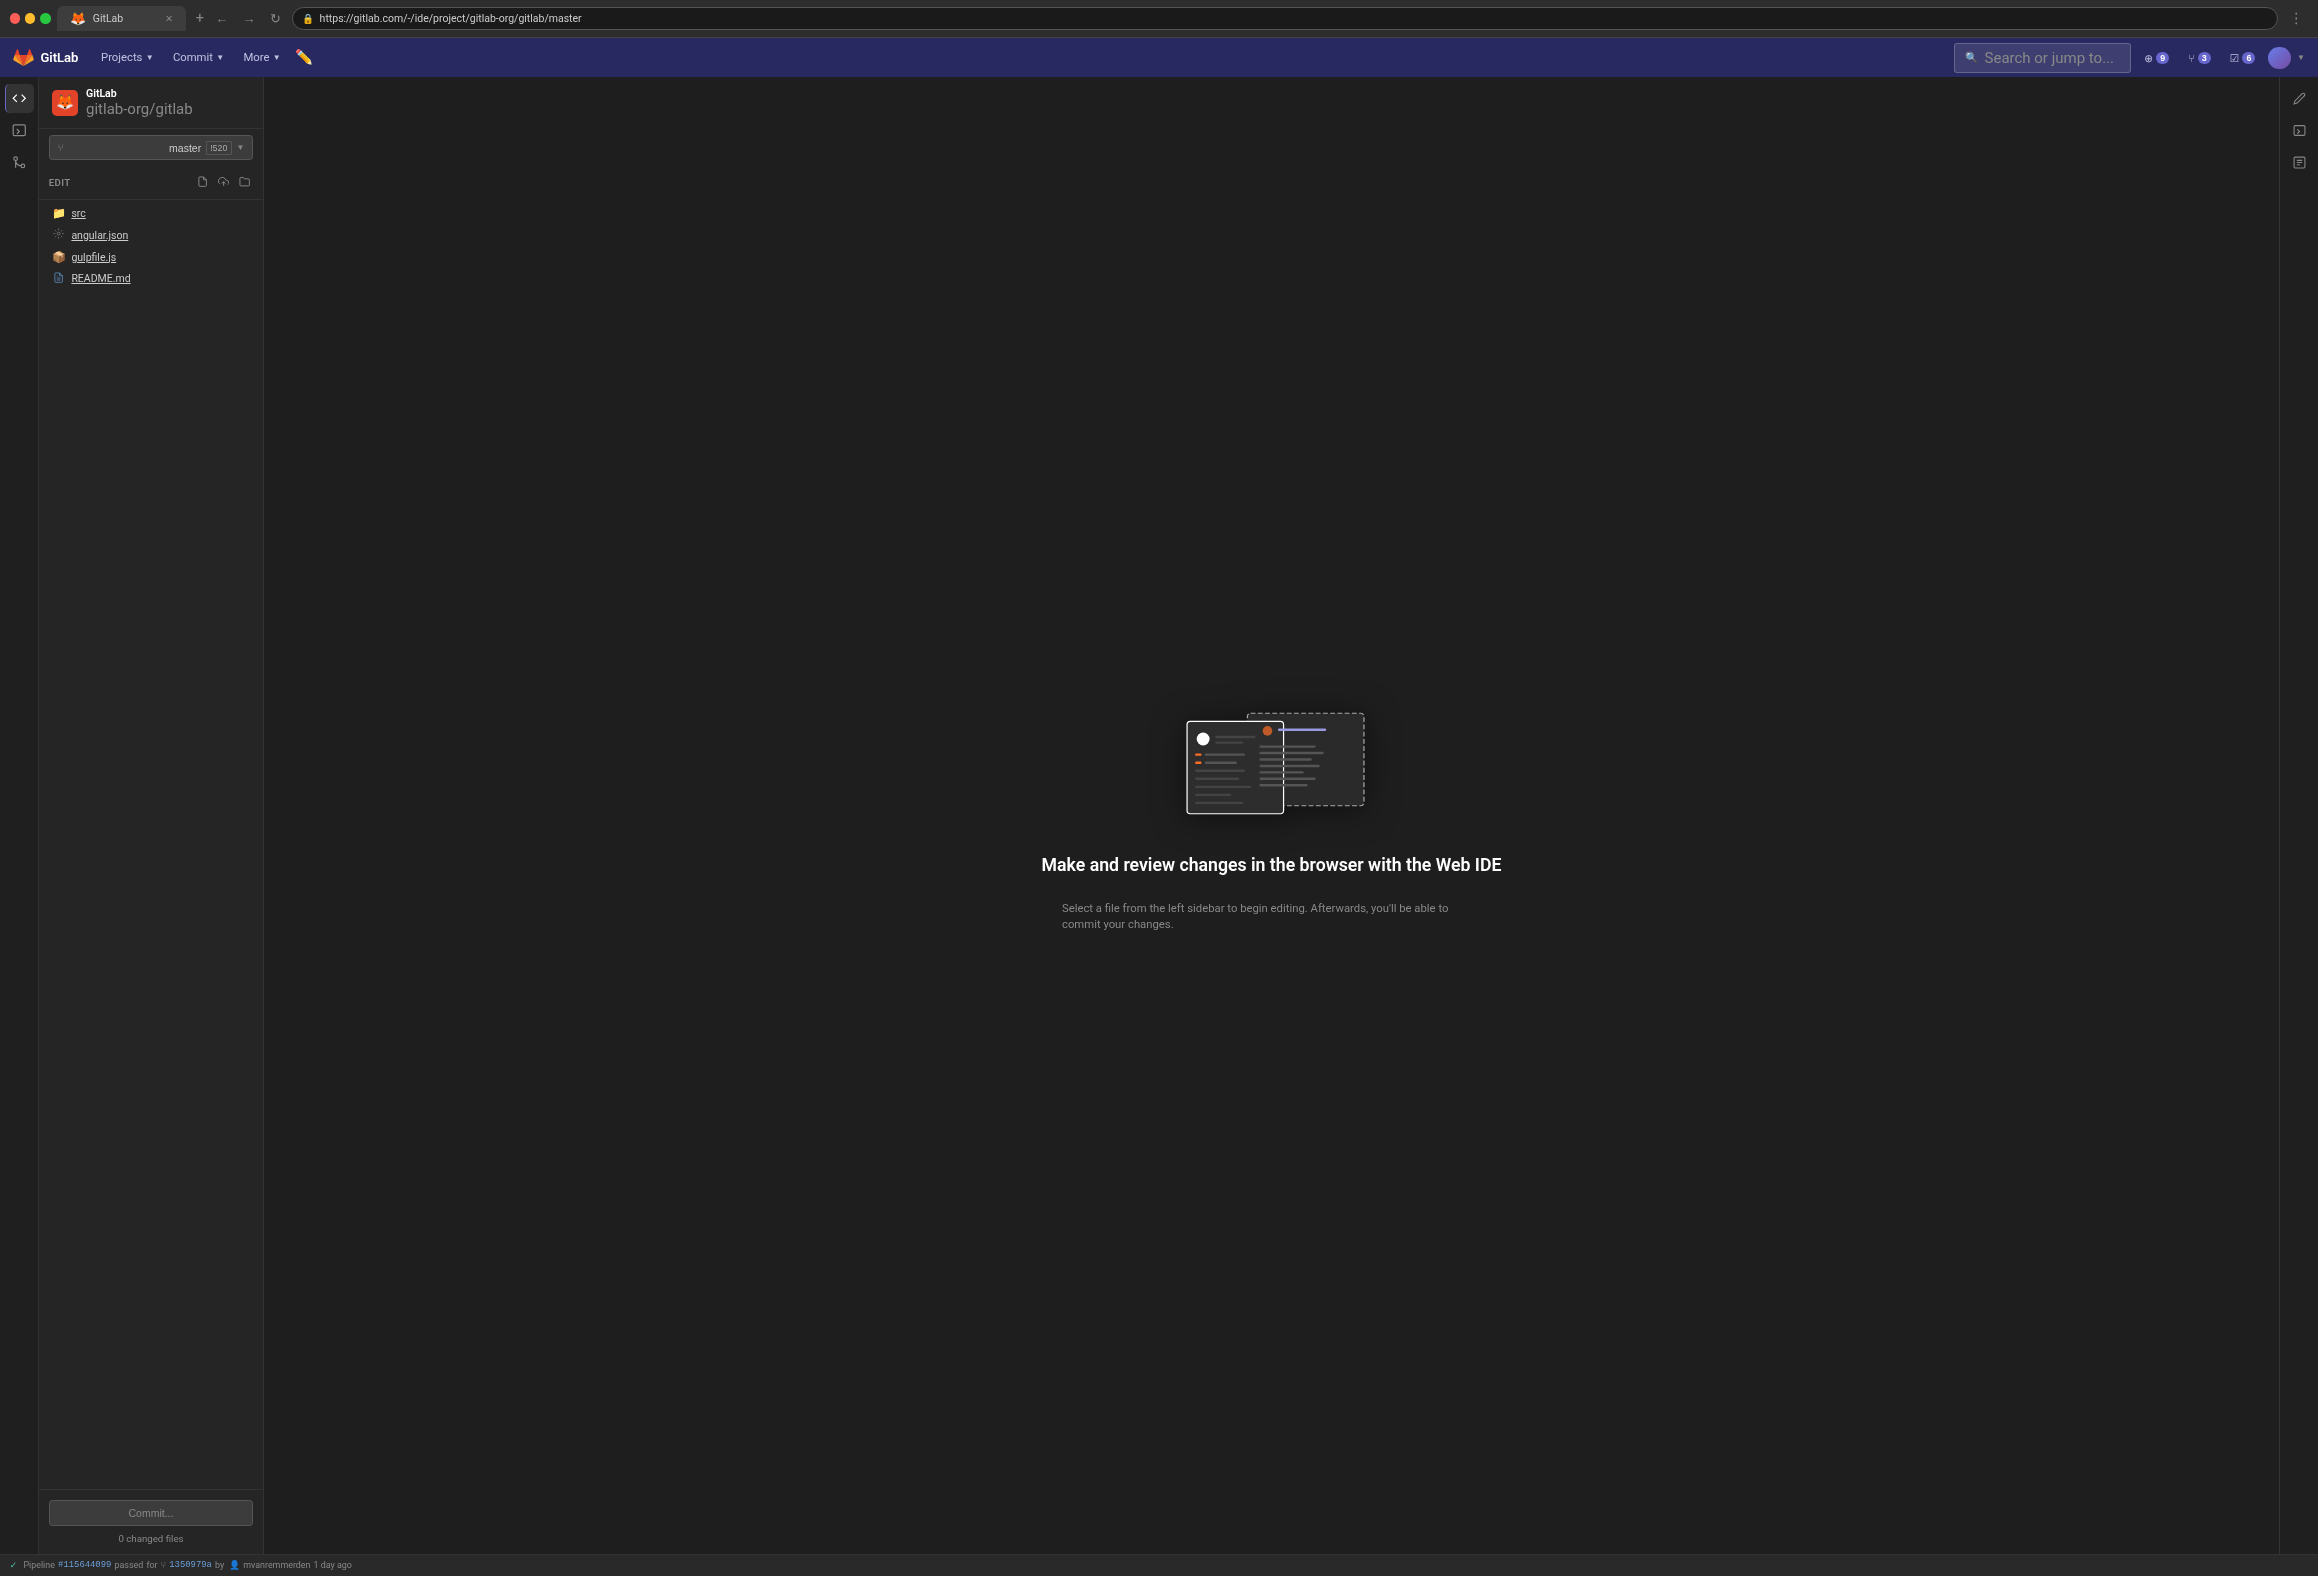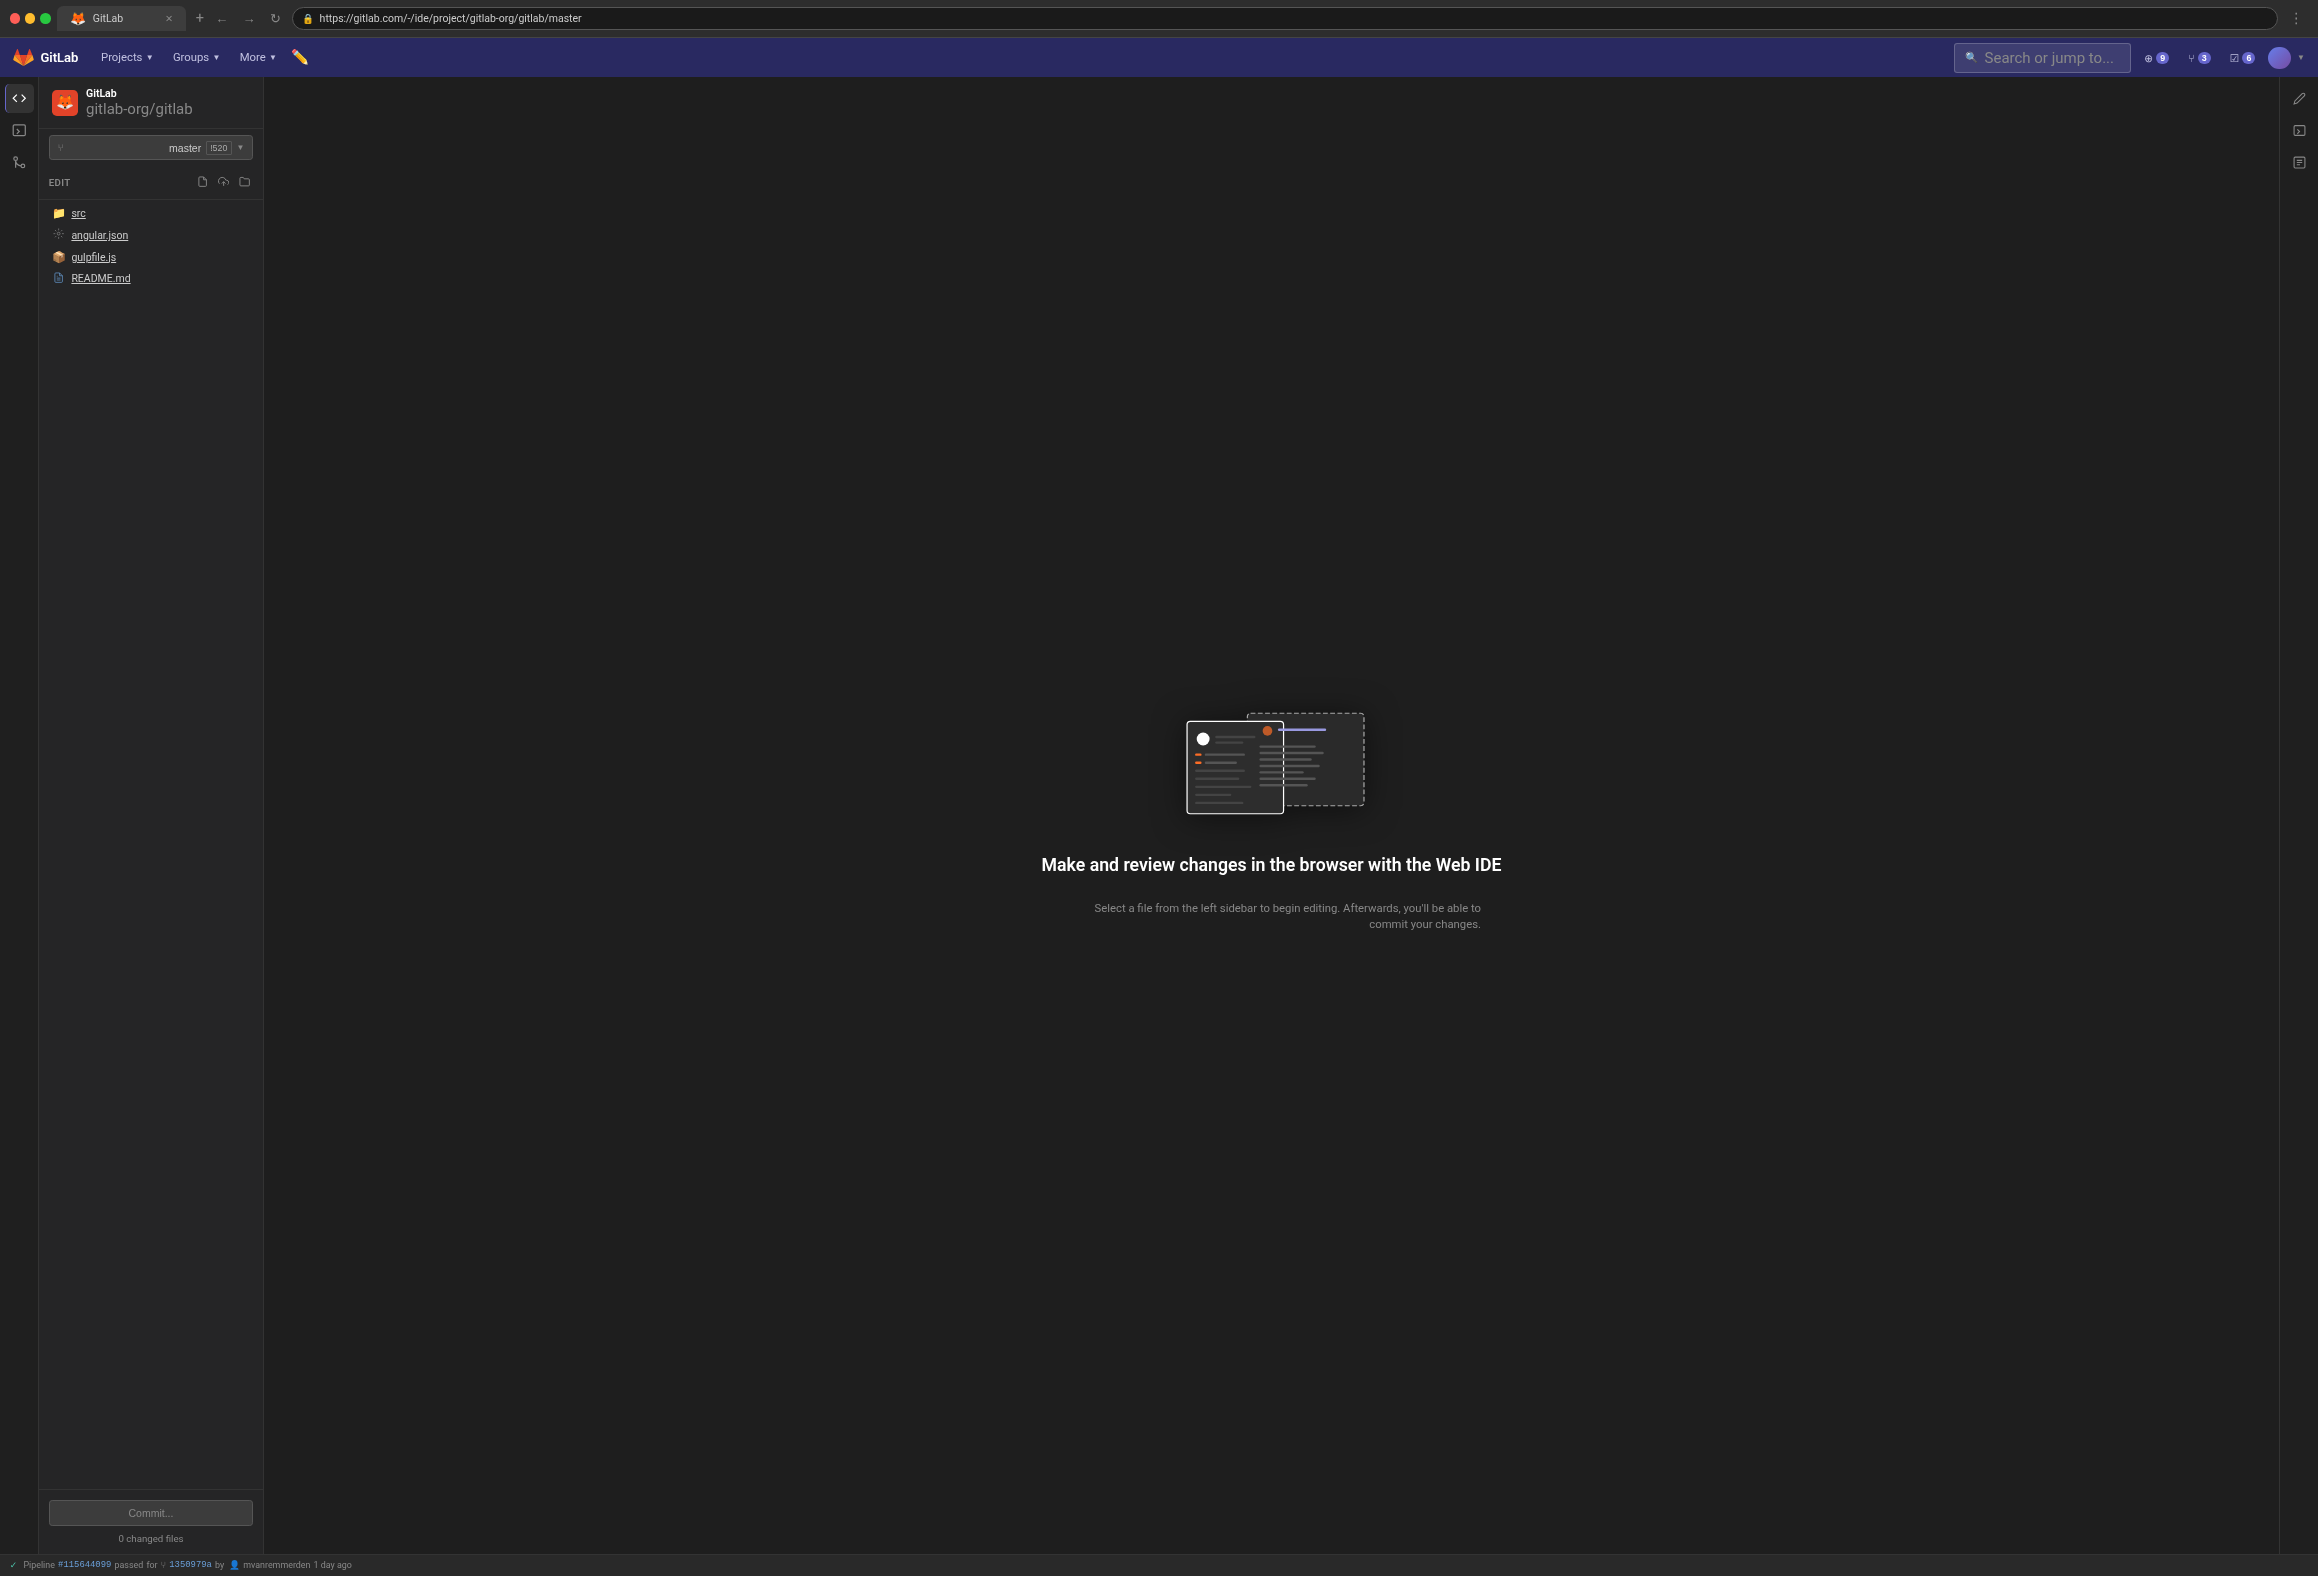--- a/index.html
+++ b/index.html
@@ -76,21 +76,21 @@
 
     
     .file-panel-bottom { padding: 9.7px; border-top: 0.8px solid #333; }
     .commit-btn { width: 100%; background: #3c3c3c; border: 0.8px solid #555; border-radius: 3.2px; padding: 6.4px; color: #888; font-size: 10.5px; cursor: pointer; text-align: center; }
     .changed-files { text-align: center; color: #888; font-size: 9.7px; margin-top: 6.4px; }
 
     
     .editor-area { flex: 1; display: flex; flex-direction: column; align-items: center; justify-content: center; background: #1e1e1e; }
     .welcome-illustration { margin-bottom: 26px; }
     .welcome-title { color: #fff; font-size: 17.7px; font-weight: 600; margin-bottom: 26px; text-align: center; }
-    .welcome-subtitle { color: #888; font-size: 11.3px; text-align: right; max-width: 419px; line-height: 1.5; }
+    .welcome-subtitle { color: #888; font-size: 11.3px; text-align: left; max-width: 419px; line-height: 1.5; }
 
     
     .right-sidebar { width: 39px; background: #1f1f1f; border-left: 0.8px solid #333; display: flex; flex-direction: column; align-items: center; padding: 6.4px 0; gap: 3.2px; }
     .right-icon-btn { width: 29px; height: 29px; border-radius: 4.8px; display: flex; align-items: center; justify-content: center; cursor: pointer; color: #888; background: none; border: none; font-size: 13px; }
 
     
     .status-bar { background: #292929; border-top: 0.8px solid #333; padding: 3.2px 9.7px; display: flex; align-items: center; gap: 6.4px; font-size: 8.9px; color: #888; height: 22.5px; }
     .status-pipeline { display: flex; align-items: center; gap: 3.2px; }
     .status-link { color: #6a9fd8; cursor: pointer; text-decoration: none; font-family: Liberation Mono, monospace; }
     .status-check { color: #4ec9b0; }
@@ -141,21 +141,21 @@
       <path d="M24 8.7l1.7 5.3a1.1 1.1 0 01-.4 1.2L13 22.5 24 8.7z" fill="#fca326"></path>
       <path d="M24 8.7h-6.5l2.5-7.1a.55.55 0 011.04 0L24 8.7z" fill="#e24329"></path>
     </svg>
     <span class="gitlab-logo-text">GitLab</span>
   </div>
   <div class="nav-item">
     <span>Projects</span>
     <span class="nav-chevron">▼</span>
   </div>
   <div class="nav-item">
-    <span>Groups</span>
+    <span>Commit</span>
     <span class="nav-chevron">▼</span>
   </div>
   <div class="nav-item">
     <span>More</span>
     <span class="nav-chevron">▼</span>
   </div>
   <span class="pen-icon">✏️</span>
   <div class="nav-spacer"></div>
   <div class="nav-actions">
     <div class="search-box">

